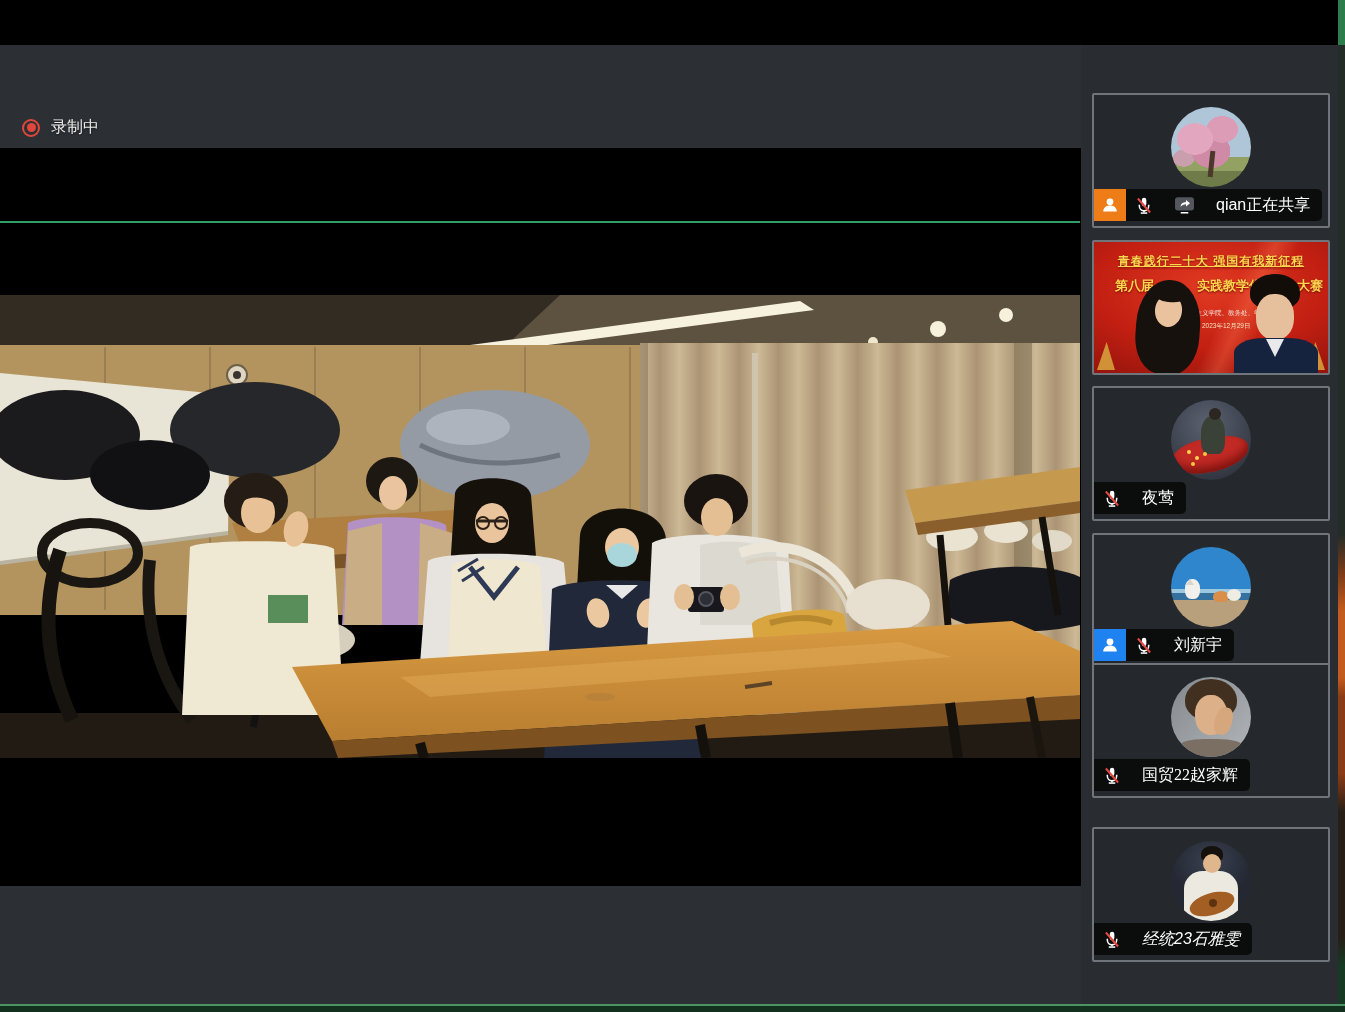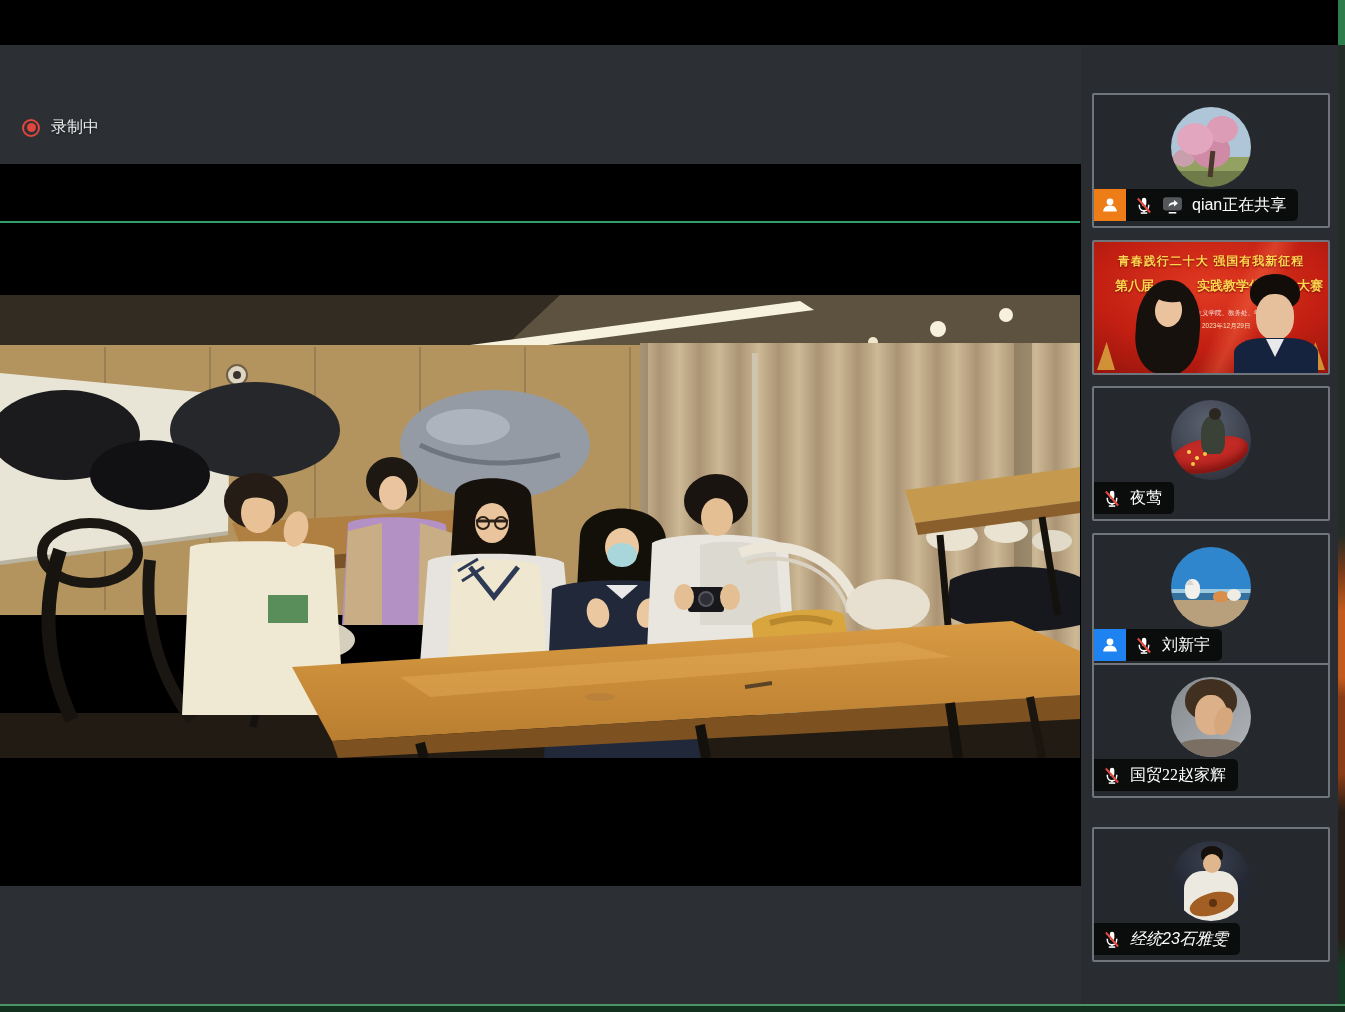--- a/index.html
+++ b/index.html
@@ -10,38 +10,38 @@
   
   .titlebar{position:absolute;left:0;top:0;width:1338px;height:45px;background:#ffffff;border-bottom:1px solid #dfe1e4;}
   .win-title{position:absolute;left:0;top:0;width:100%;height:45px;line-height:45px;text-align:center;
              font-size:15px;color:#33373c;}
   .win-controls{position:absolute;right:8px;top:0;height:45px;display:flex;}
   .wc{width:46px;height:45px;display:flex;align-items:center;justify-content:center;cursor:pointer;}
   .desktop-top{position:absolute;right:0;top:0;width:7px;height:45px;background:#2e7d4c;}
 
   
   .main{position:absolute;left:0;top:45px;width:1081px;height:959px;}
-  .topbar{position:absolute;left:0;top:0;width:100%;height:119px;background:#2c3034;}
+  .topbar{position:absolute;left:0;top:0;width:100%;height:103px;background:#2c3034;}
   .recording{position:absolute;left:22px;top:72px;display:flex;align-items:center;gap:11px;}
   .rec-ring{width:18px;height:18px;border:2.5px solid #e0463b;border-radius:50%;position:relative;}
   .rec-ring::after{content:"";position:absolute;left:50%;top:50%;width:9px;height:9px;margin:-4.5px 0 0 -4.5px;
                    border-radius:50%;background:#e0463b;}
   .rec-text{color:#ebebeb;font-size:16px;text-shadow:0 1px 2px rgba(0,0,0,.6);}
 
   .stage{position:absolute;left:0;top:119px;width:100%;height:722px;background:#000;}
   .share-line{position:absolute;left:0;top:57px;width:1080px;height:2px;background:#2f9e68;}
   .video-wrap{position:absolute;left:0;top:131px;width:1080px;height:463px;}
   .bottombar{position:absolute;left:0;top:841px;width:100%;height:118px;background:#2c3034;}
 
   
   .pill-row{display:flex;align-items:stretch;height:32px;}
   .badge{width:32px;height:32px;display:flex;align-items:center;justify-content:center;flex:0 0 32px;}
   .badge-orange{background:#ee7d17;}
   .badge-blue{background:#1e82f0;}
-  .pill{display:flex;align-items:center;gap:9px;background:rgba(8,8,8,.88);color:#fff;
+  .pill{display:flex;align-items:center;gap:21px;background:rgba(8,8,8,.88);color:#fff;
         padding:0 12px 0 9px;border-radius:0 5px 5px 0;font-size:16px;white-space:nowrap;}
   .share-pill{position:absolute;left:0;bottom:9px;z-index:5;}
 
   
   .sidebar{position:absolute;left:1081px;top:45px;width:257px;height:959px;background:#292d31;}
   .tile{position:absolute;left:11px;width:238px;height:135px;background:#25282c;
         border:2px solid #70757b;border-radius:2px;cursor:pointer;}
   .t1{top:48px;} .t2{top:195px;} .t3{top:341px;text-align:right;} .t4{top:488px;} .t5{top:618px;font-family:Liberation Serif, serif;} .t6{top:782px;font-style:italic;}
   .tile-label{position:absolute;left:0;bottom:5px;z-index:4;}
   .av{position:absolute;left:50%;top:12px;transform:translateX(-50%);width:80px;height:80px;border-radius:50%;overflow:hidden;}
@@ -87,21 +87,21 @@
   .av-guitar .guitar{left:18px;top:52px;width:46px;height:22px;background:#a35f23;border-radius:50%;transform:rotate(-16deg);}
   .av-guitar .hole{left:38px;top:58px;width:8px;height:8px;background:#5d3210;border-radius:50%;}
   .av-guitar .micstand{left:36px;top:16px;width:2px;height:62px;background:#cfcac0;transform:rotate(7deg);}
 
   
   .banner-art{position:absolute;inset:0;overflow:hidden;
       background:radial-gradient(90% 85% at 50% 35%, #e23a22 0%, #c21f12 55%, #8f130b 100%);}
   .banner-art .sheen{position:absolute;inset:0;
       background:linear-gradient(115deg, transparent 55%, rgba(255,120,80,.35) 62%, transparent 70%);}
   .b-line1{position:absolute;left:0;top:11px;width:100%;text-align:center;font-size:12px;font-weight:bold;
-           color:#ffd64e;text-shadow:0 1px 2px #7a0e08;letter-spacing:1px;white-space:nowrap;}
+           color:#ffd64e;text-shadow:0 1px 2px #7a0e08;letter-spacing:1px;white-space:nowrap;text-decoration:underline;}
   .b-line2{position:absolute;top:35px;font-size:13px;font-weight:bold;color:#ffd64e;text-shadow:0 1px 2px #7a0e08;white-space:nowrap;}
   .b2l{left:21px;} .b2m{left:103px;} .b2r{right:5px;}
   .b-line3{position:absolute;left:95px;top:67px;font-size:6.5px;color:#f3ded6;white-space:nowrap;}
   .b-line4{position:absolute;left:108px;top:80px;font-size:6.5px;color:#f5e0b8;white-space:nowrap;}
   .b-girl-hair{position:absolute;left:42px;top:38px;width:64px;height:94px;background:#17110d;border-radius:48% 48% 40% 40%;transform:rotate(4deg);}
   .b-girl-face{position:absolute;left:61px;top:52px;width:27px;height:33px;background:#eac29e;border-radius:50%;transform:rotate(6deg);}
   .b-girl-fringe{position:absolute;left:58px;top:46px;width:34px;height:14px;background:#17110d;border-radius:50%;transform:rotate(8deg);}
   .b-boy-hair{position:absolute;left:156px;top:32px;width:50px;height:36px;background:#120d09;border-radius:50% 50% 42% 42%;}
   .b-boy-face{position:absolute;left:162px;top:52px;width:38px;height:46px;background:#e6c09c;border-radius:46%;}
   .b-boy-body{position:absolute;left:140px;top:96px;width:84px;height:40px;background:#16233f;border-radius:36% 36% 0 0;}

